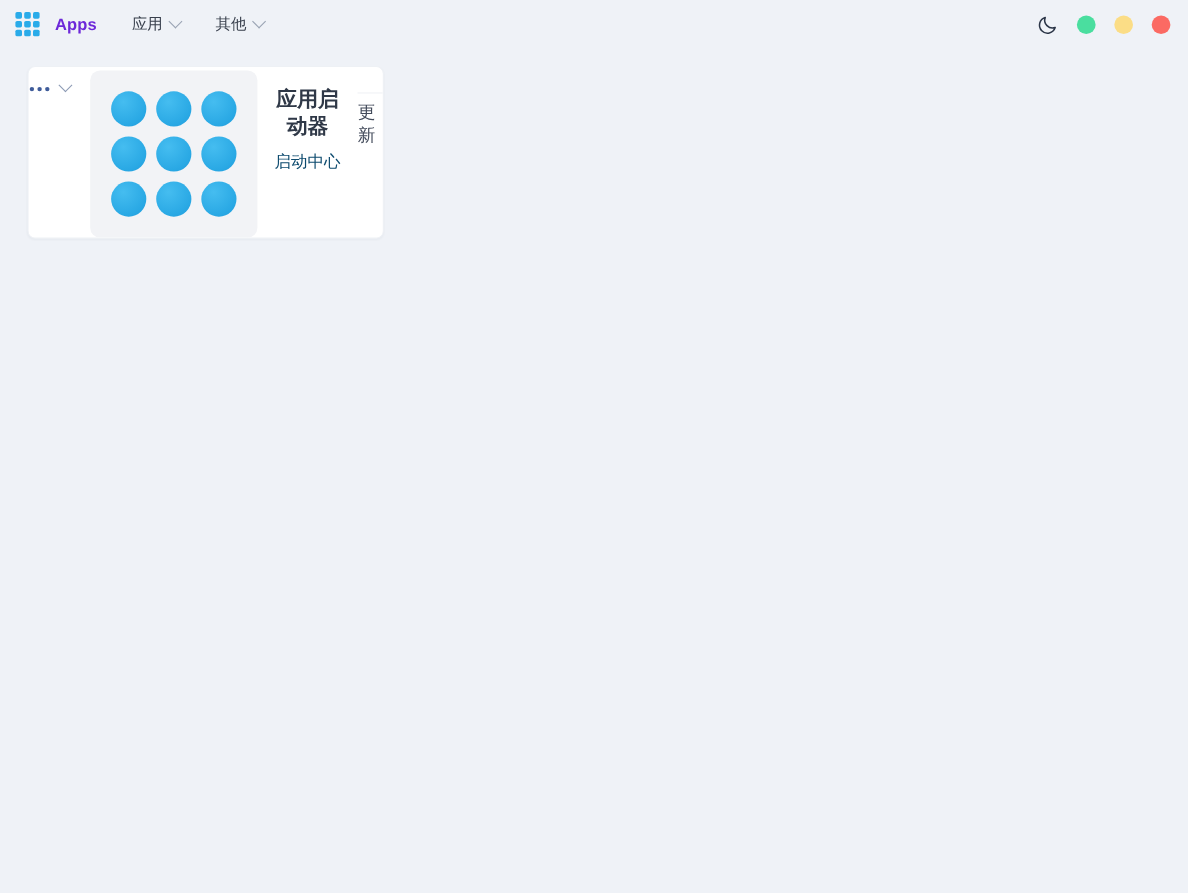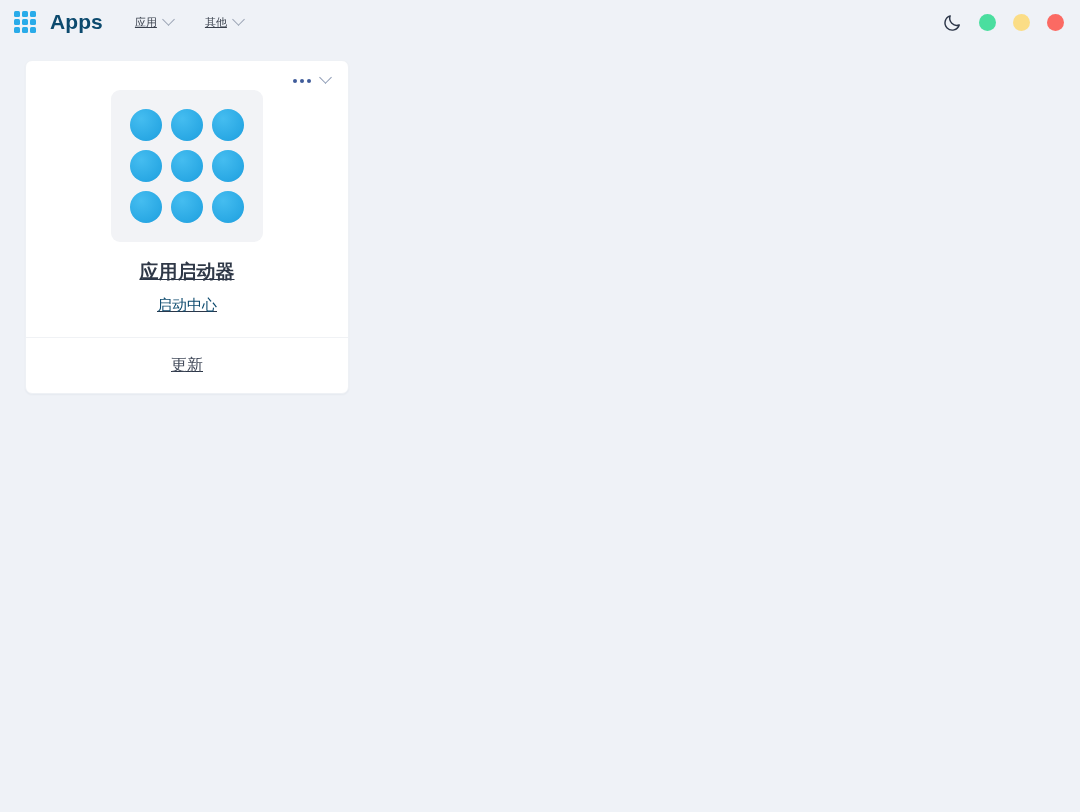--- a/index.html
+++ b/index.html
@@ -37,41 +37,40 @@
   }
   .apps-grid-icon i {
     display: block;
     width: 6px;
     height: 6px;
     border-radius: 1.5px;
     background: #29abe9;
   }
 
   .brand-title {
-    font-size: 21px;
+    font-size: 15px;
     font-weight: 600;
     letter-spacing: 0.1px;
-    color: #0c4a6e;
+    color: #6d28d9;
     margin-right: 30px;
   }
 
   .nav {
     display: flex;
     align-items: center;
     gap: 28px;
   }
   .nav-item {
     display: flex;
     align-items: center;
     gap: 7px;
-    font-size: 11px;
+    font-size: 14px;
     color: #39404d;
     cursor: pointer;
     padding: 4px 2px;
-    text-decoration: underline;
   }
   .chev {
     display: inline-block;
     width: 9px;
     height: 9px;
     border-right: 1.4px solid #9aa4b4;
     border-bottom: 1.4px solid #9aa4b4;
     transform: translateY(-3px) rotate(45deg);
   }
 
@@ -104,23 +103,22 @@
     padding: 16px 0 0 25px;
   }
 
   .card {
     width: 324px;
     background: #ffffff;
     border: 1px solid #eef1f5;
     border-radius: 7px;
     box-shadow: 0 1px 2px rgba(30, 45, 80, 0.045);
     display: flex;
-    flex-direction: column;
+    flex-direction: row;
     overflow: hidden;
-    text-decoration: underline;
   }
 
   .card-actions {
     display: flex;
     justify-content: flex-end;
     align-items: center;
     gap: 9px;
     padding: 13px 16px 0 0;
     height: 26px;
   }

